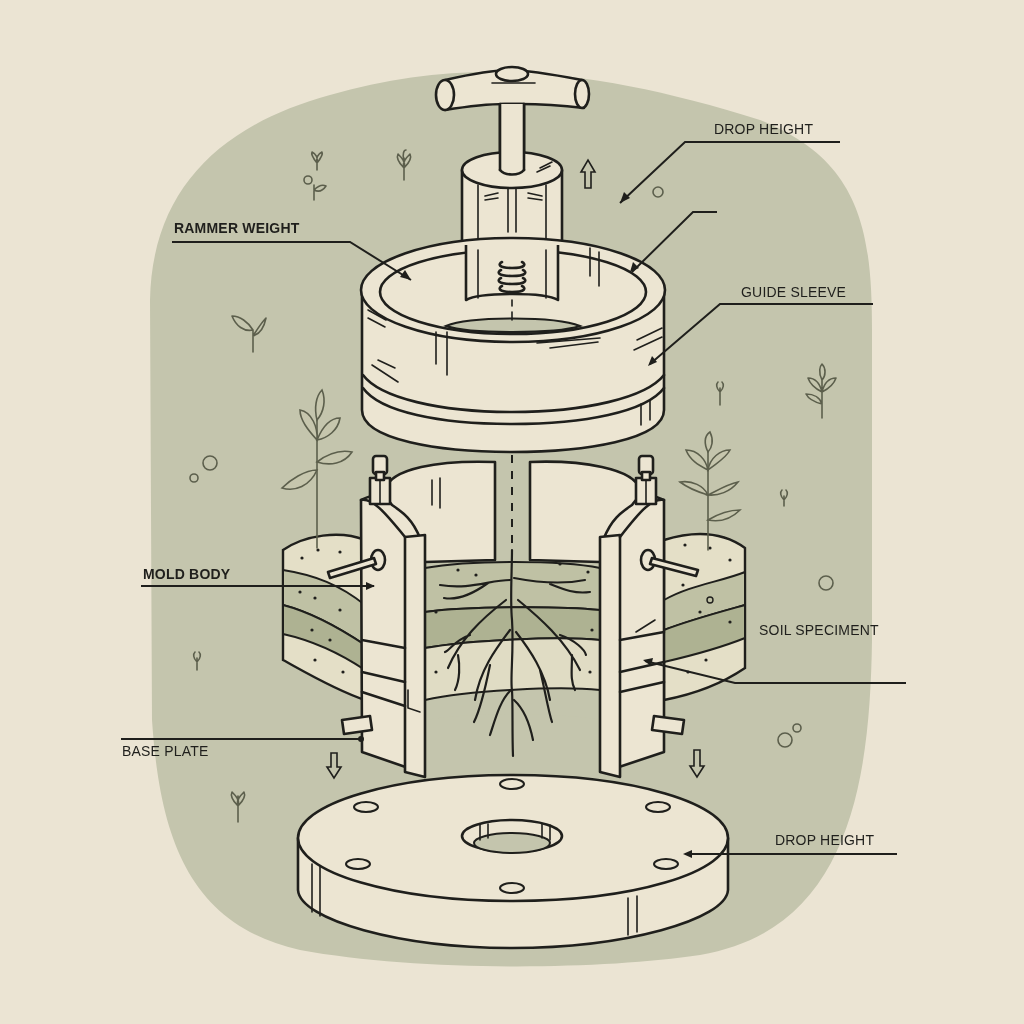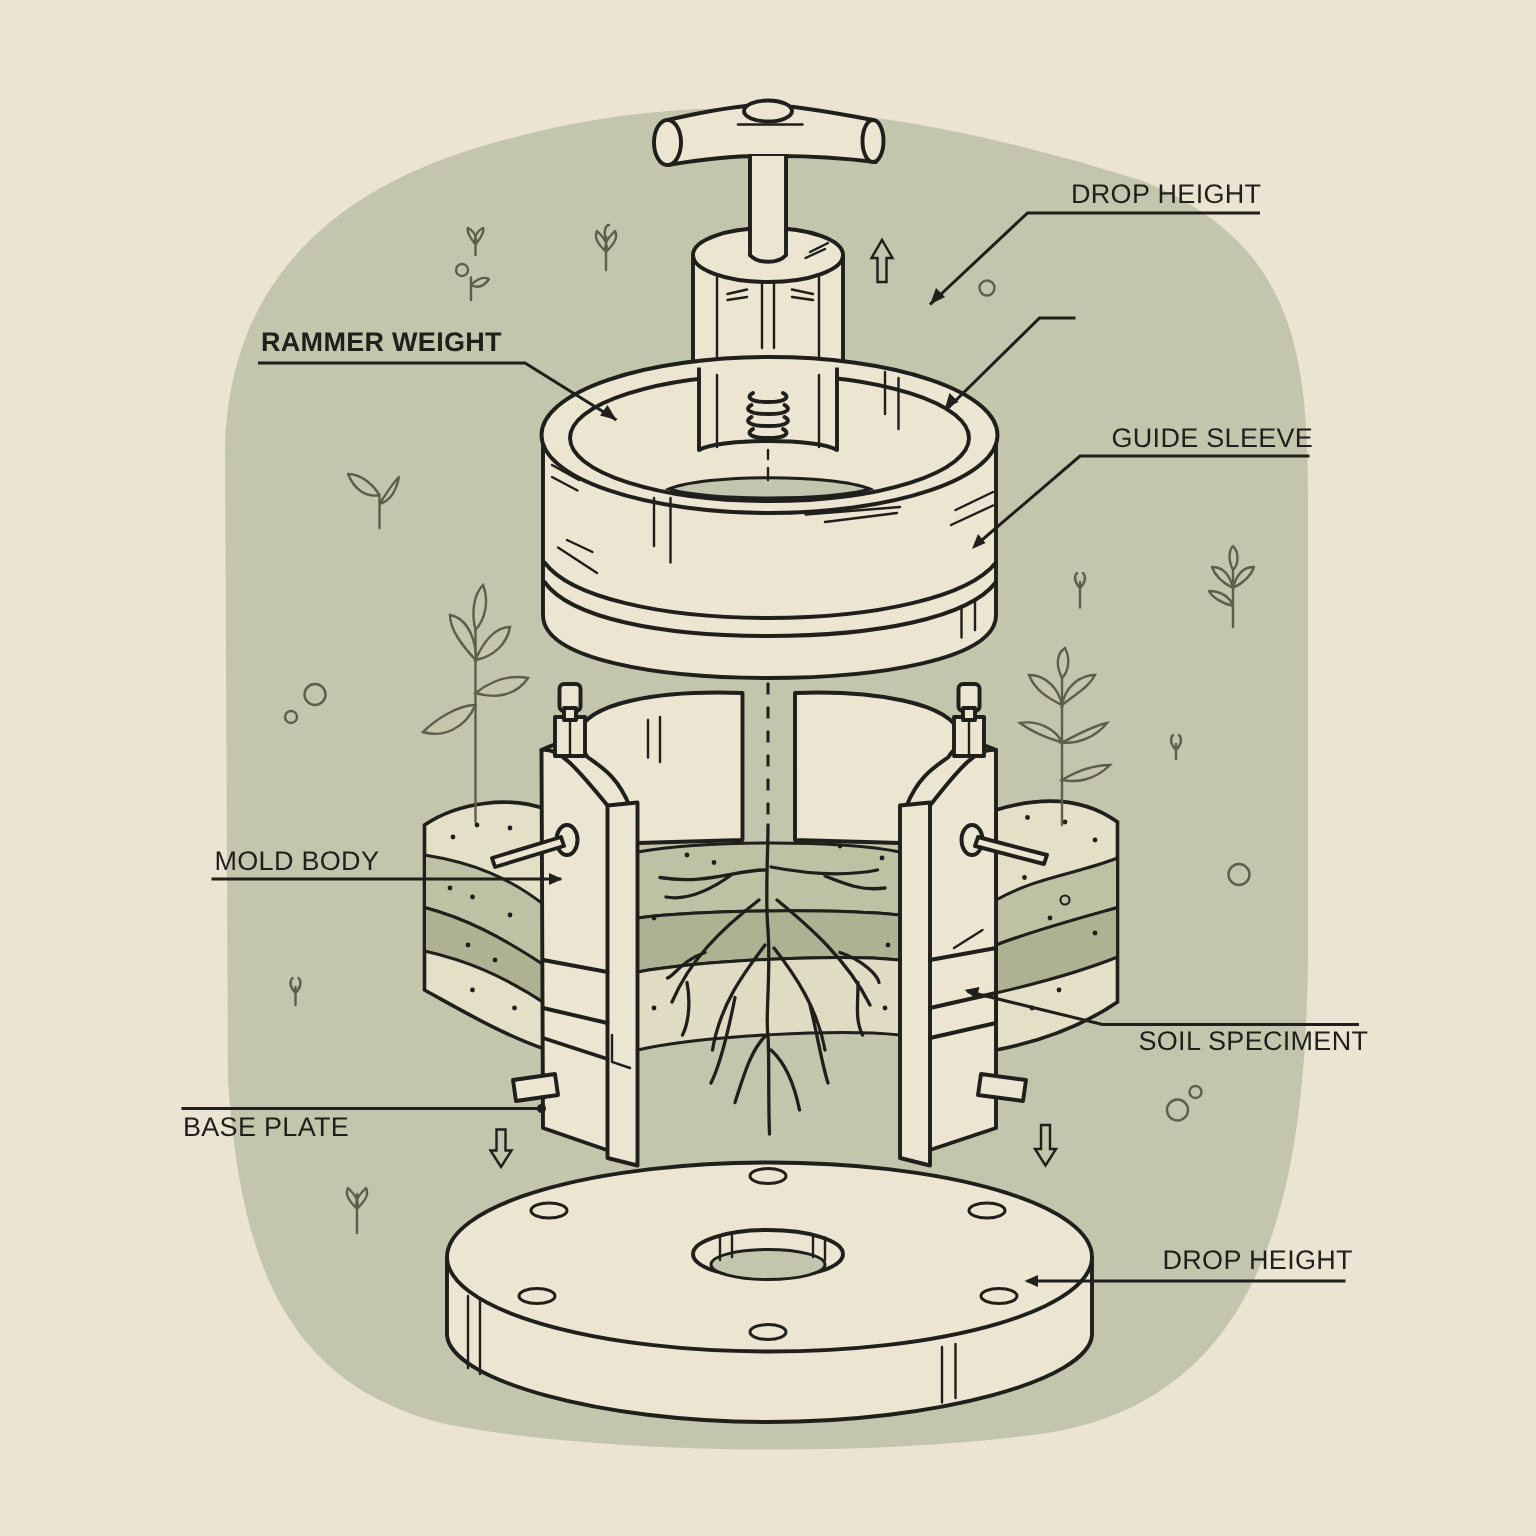--- a/index.html
+++ b/index.html
@@ -6,21 +6,21 @@
     body {
       width: 1024px; height: 1024px; overflow: hidden;
       background: #ebe4d3;
       font-family: "Liberation Sans", "DejaVu Sans", sans-serif;
     }
     #stage { position: relative; width: 1024px; height: 1024px; }
     #stage svg { position: absolute; left: 0; top: 0; }
     .label {
       position: absolute;
       font-family: "Liberation Sans", "DejaVu Sans", sans-serif;
-      font-size: 18px;
+      font-size: 14px;
       letter-spacing: 0.2px;
       color: #1f1f1c;
       white-space: nowrap;
       line-height: 20px;
     }
     .label.multi { white-space: pre; }
     .ink { stroke: #1f1f1c; fill: none; stroke-width: 2.6; stroke-linecap: round; stroke-linejoin: round; }
     .inkf { stroke: #1f1f1c; fill: #ece5d2; stroke-width: 2.6; stroke-linejoin: round; }
     .thin { stroke: #1f1f1c; fill: none; stroke-width: 1.6; stroke-linecap: round; }
     .leader { stroke: #1f1f1c; fill: none; stroke-width: 2; }
@@ -291,18 +291,18 @@
       <circle cx="361" cy="739" r="3" fill="#1f1f1c"></circle>
 
       <path class="leader" d="M897,854 L685,854"></path>
       <path d="M683,854 L692,850 L692,858 Z" fill="#1f1f1c"></path>
     </g>
   </svg>
 
   <div class="label" style="left:714px; top:119px;">DROP HEIGHT</div>
   <div class="label" style="left:174px; top:218px;font-weight:bold;">RAMMER WEIGHT</div>
   <div class="label" style="left:741px; top:282px;">GUIDE SLEEVE</div>
-  <div class="label" style="left:143px; top:564px;">MOLD BODY</div>
-  <div class="label" style="left:759px; top:684px;">SOIL SPECIMENT</div>
+  <div class="label" style="left:143px; top:564px;font-weight:bold;">MOLD BODY</div>
+  <div class="label" style="left:759px; top:620px;">SOIL SPECIMENT</div>
   <div class="label" style="left:122px; top:741px;">BASE PLATE</div>
   <div class="label" style="left:775px; top:830px;">DROP HEIGHT</div>
 
 </div>
 
 </body></html>

